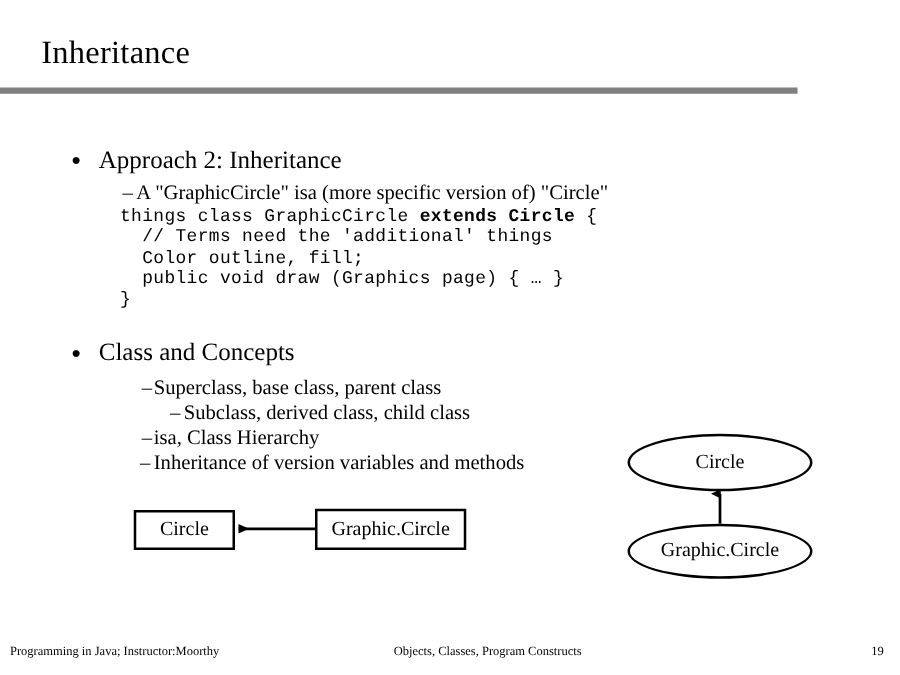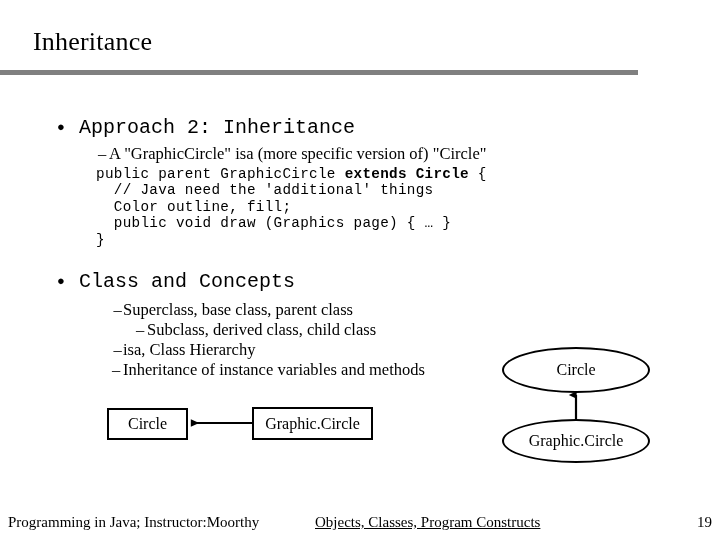--- a/index.html
+++ b/index.html
@@ -34,21 +34,20 @@
     height: 5px;
     background: #808080;
   }
 
   
   .l1-bullet {
     position: absolute;
     font-size: 20px;
     line-height: 24px;
     white-space: nowrap;
-    font-family: Liberation Mono, monospace;
   }
   .l1-bullet .dot {
     display: inline-block;
     width: 22px;
     font-size: 13px;
     vertical-align: 2px;
   }
   .l2-line {
     position: absolute;
     font-size: 16.5px;
@@ -108,63 +107,63 @@
     left: 0;
     top: 0;
     width: 720px;
     height: 540px;
     pointer-events: none;
   }
 
   
   .footer-text {
     position: absolute;
-    font-size: 15px;
+    font-size: 10px;
     line-height: 14px;
     white-space: nowrap;
   }
   #footer-left  { left: 8px;  top: 515px; }
-  #footer-center{ left: 315px; top: 515px; text-decoration: underline; }
+  #footer-center{ left: 315px; top: 515px; }
   #footer-page  { left: 697px; top: 515px; }
 </style>
 </head>
 <body>
 
 <div id="slide-title">Inheritance</div>
 <div id="title-rule"></div>
 
 <div class="l1-bullet" style="left:57px; top:116px;">
   <span class="dot">●</span><span>Approach 2: Inheritance</span>
 </div>
 
 <div class="l2-line" style="left:98px; top:144px;">
   <span class="dash">–</span><span>A "GraphicCircle" isa (more specific version of) "Circle"</span>
 </div>
 
-<div id="code-block"><span>public parent GraphicCircle </span><span class="bold">extends Circle</span><span> {</span>
-<span>  // Java need the 'additional' things</span>
+<div id="code-block"><span>things class GraphicCircle </span><span class="bold">extends Circle</span><span> {</span>
+<span>  // Terms need the 'additional' things</span>
 <span>  Color outline, fill;</span>
 <span>  public void draw (Graphics page) { … }</span>
 <span>}</span></div>
 
 <div class="l1-bullet" style="left:57px; top:270px;">
   <span class="dot">●</span><span>Class and Concepts</span>
 </div>
 
 <div class="l2-line" style="left:112px; top:300px;text-align:center;">
   <span class="dash">–</span><span>Superclass, base class, parent class</span>
 </div>
 <div class="l2-line" style="left:112px; top:320px;margin-left:24px;">
   <span class="dash">–</span><span>Subclass, derived class, child class</span>
 </div>
 <div class="l2-line" style="left:112px; top:340px;text-align:center;">
   <span class="dash">–</span><span>isa, Class Hierarchy</span>
 </div>
 <div class="l2-line" style="left:112px; top:360px;">
-  <span class="dash">–</span><span>Inheritance of instance variables and methods</span>
+  <span class="dash">–</span><span>Inheritance of version variables and methods</span>
 </div>
 
 <div class="ellipse" style="left:502px; top:347px; width:148px; height:46px;">
   <span>Circle</span>
 </div>
 <div class="ellipse" style="left:502px; top:419px; width:148px; height:44px;">
   <span>Graphic.Circle</span>
 </div>
 
 <div class="box" style="left:107px; top:408px; width:81px; height:32px;">

